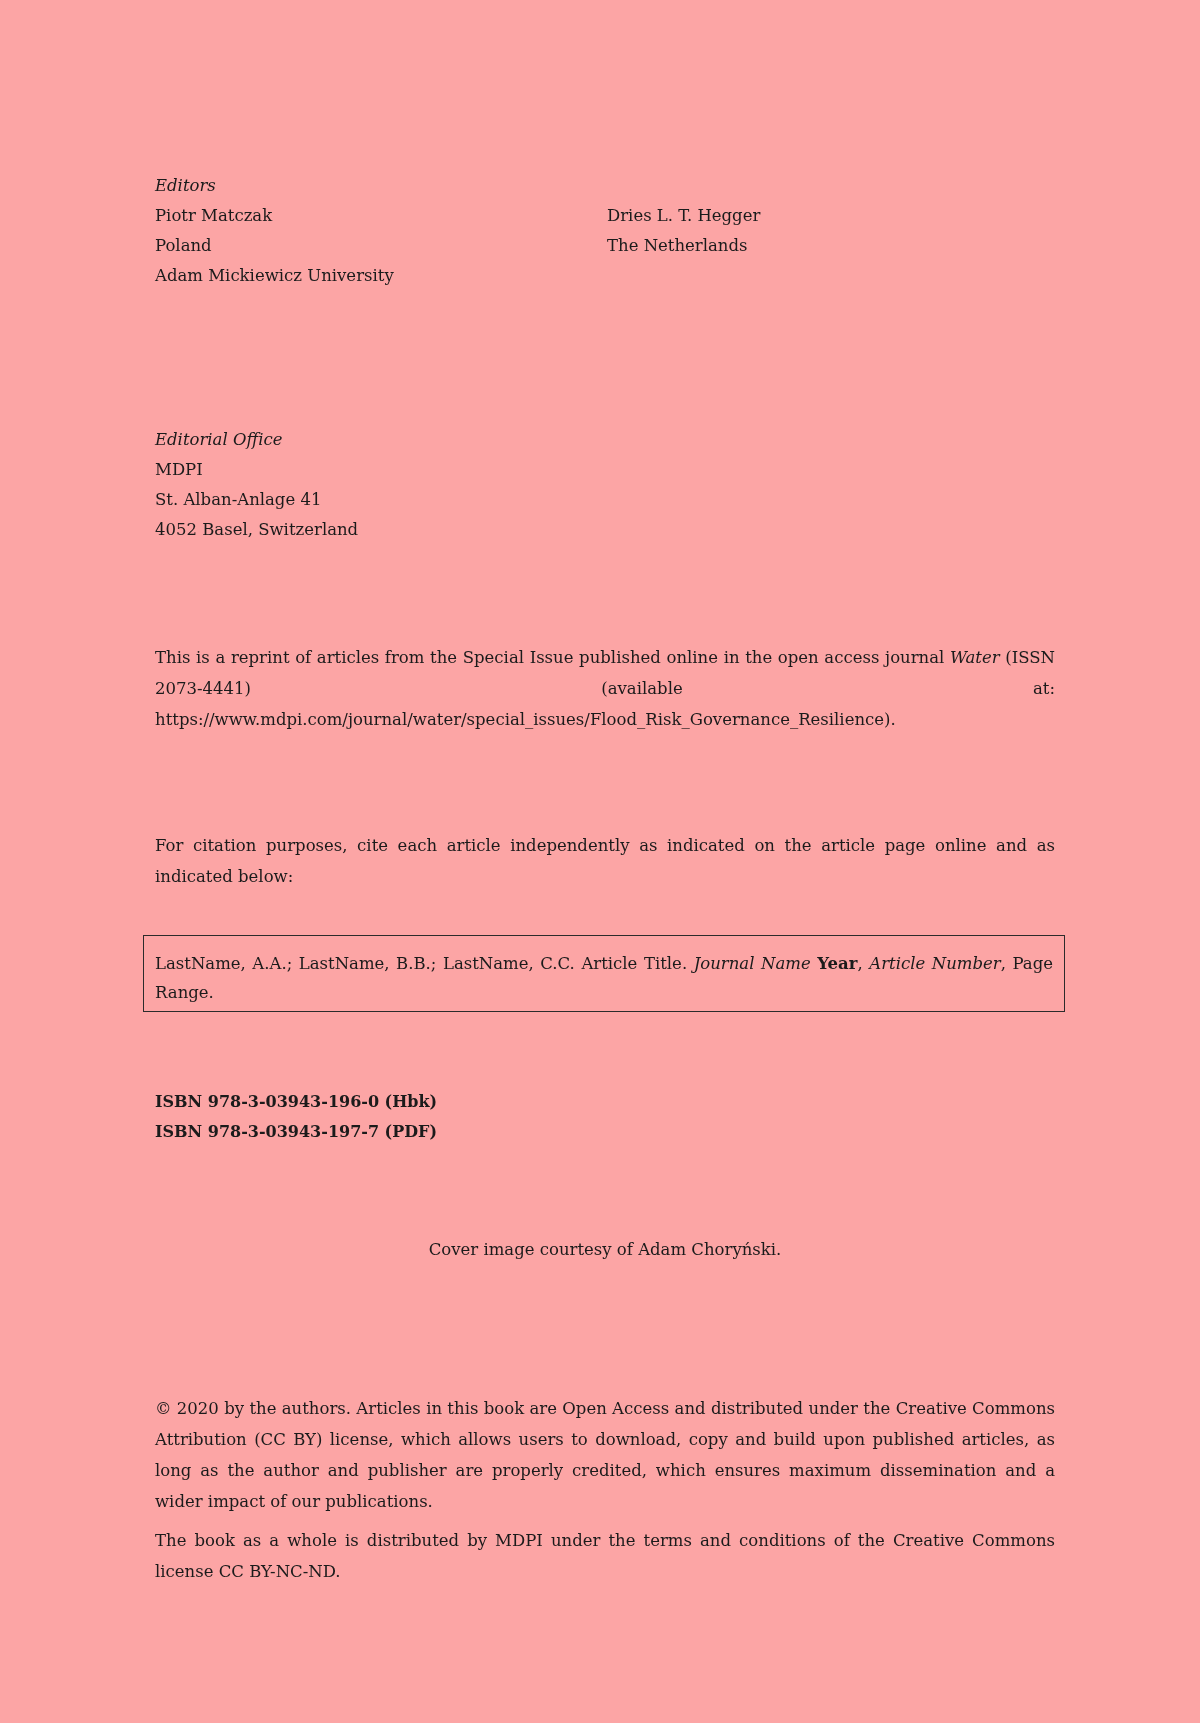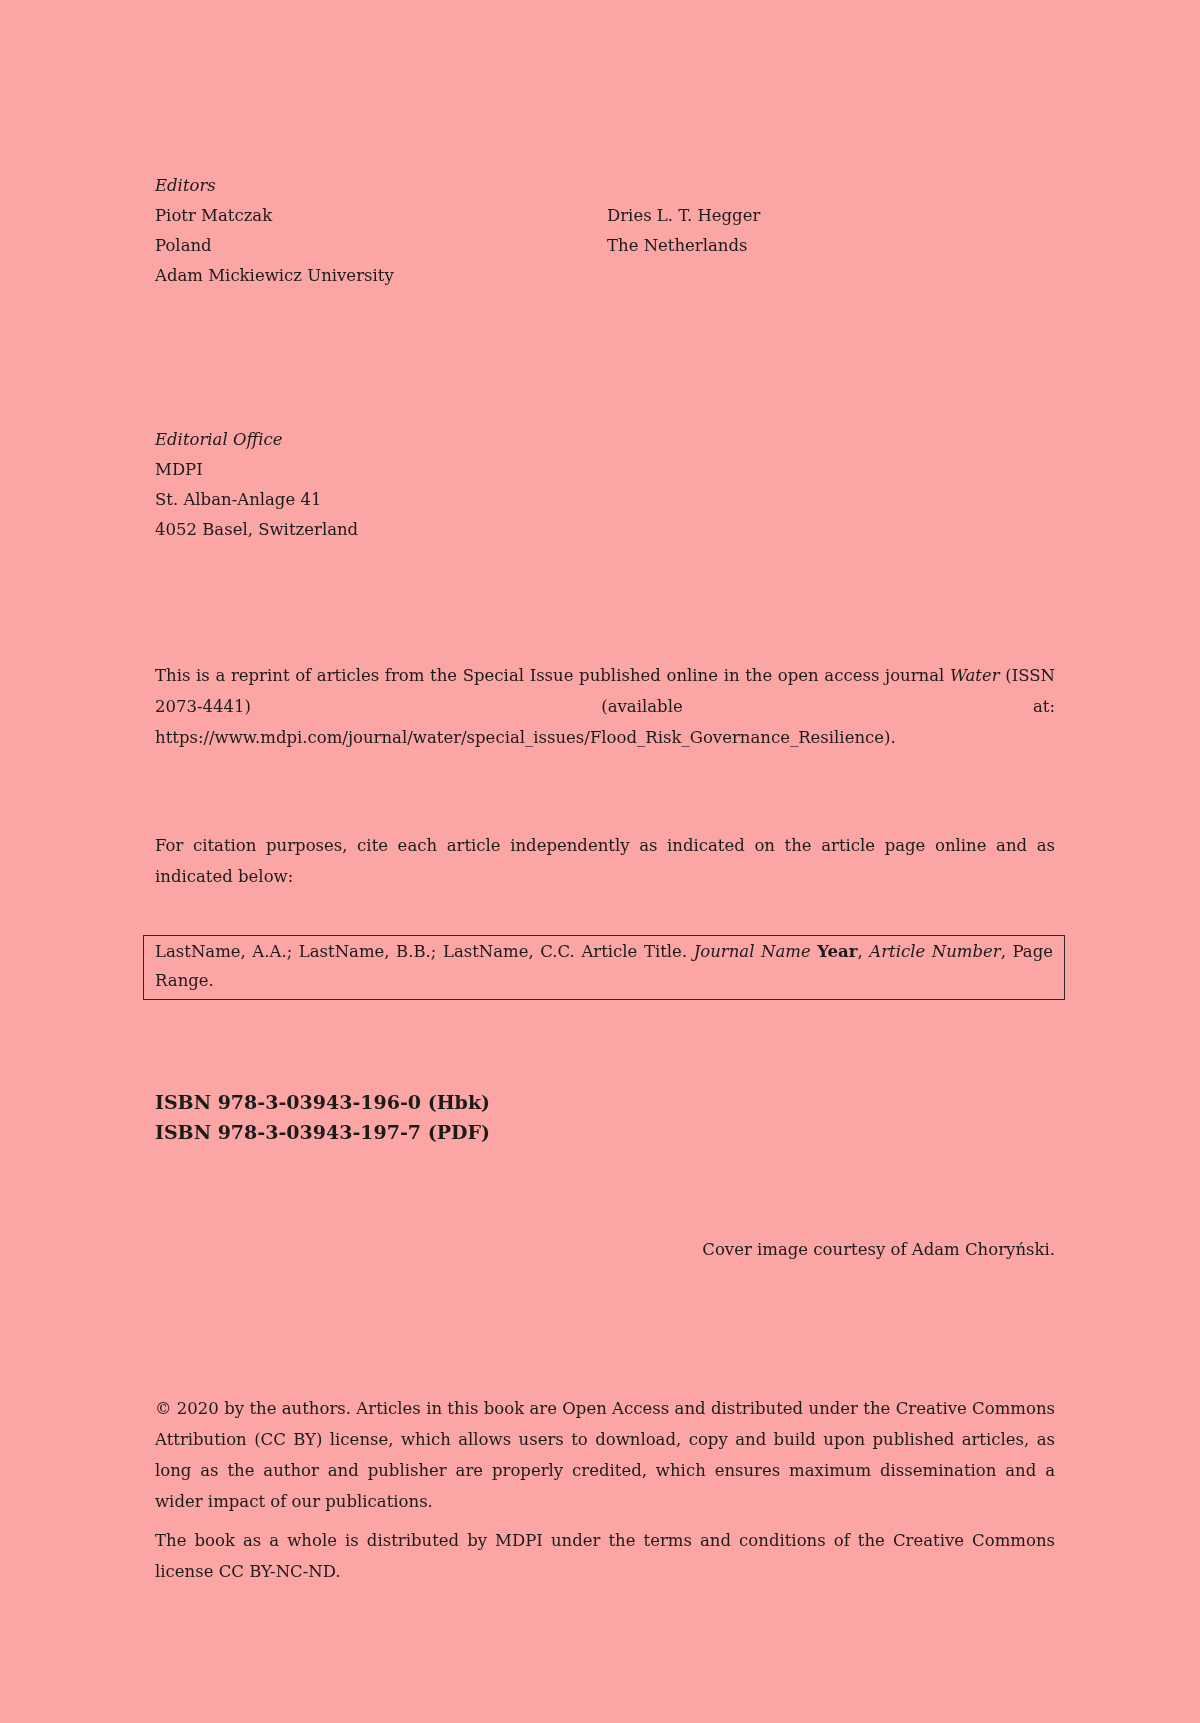--- a/index.html
+++ b/index.html
@@ -35,28 +35,28 @@
     font-size: 16.5px;
     line-height: 31px;
     text-align: justify;
   }
   .cite-box {
     left: 143px;
     top: 935px;
     width: 922px;
     box-sizing: border-box;
     border: 1px solid #2b2b2b;
-    padding: 1px 11px 4px 11px;
+    padding: 13px 11px 4px 11px;
     font-size: 16.5px;
     line-height: 29px;
     text-align: justify;
   }
   .isbn-lines div {
     font-weight: bold;
-    font-size: 19px;
+    font-size: 16px;
     line-height: 30px;
   }
   .license-para + .license-para { margin-top: 8px; }
   em { font-style: italic; }
   strong { font-weight: bold; }
 </style>
 </head>
 <body>
 
 <div class="page">
@@ -78,31 +78,31 @@
 
   <section class="abs content" style="top:424px;">
     <div class="heading-italic">Editorial Office</div>
     <div class="info-lines">
       <div>MDPI</div>
       <div>St. Alban-Anlage 41</div>
       <div>4052 Basel, Switzerland</div>
     </div>
   </section>
 
-  <p class="abs content para" style="top:642px;margin-top:18px;"><span>This is a reprint of articles from the Special Issue published online in the open access journal </span><em>Water</em><span> (ISSN 2073-4441) (available at: </span><span>https://www.mdpi.com/journal/water/special_issues/Flood_Risk_Governance_Resilience</span><span>).</span></p>
+  <p class="abs content para" style="top:642px;"><span>This is a reprint of articles from the Special Issue published online in the open access journal </span><em>Water</em><span> (ISSN 2073-4441) (available at: </span><span>https://www.mdpi.com/journal/water/special_issues/Flood_Risk_Governance_Resilience</span><span>).</span></p>
 
   <p class="abs content para" style="top:830px;">For citation purposes, cite each article independently as indicated on the article page online and as indicated below:</p>
 
   <div class="abs cite-box"><span>LastName, A.A.; LastName, B.B.; LastName, C.C. Article Title. </span><em>Journal Name</em> <strong>Year</strong><span>, </span><em>Article Number</em><span>, Page Range.</span></div>
 
   <section class="abs content isbn-lines" style="top:1087px;">
     <div>ISBN 978-3-03943-196-0 (Hbk)</div>
     <div>ISBN 978-3-03943-197-7 (PDF)</div>
   </section>
 
-  <p class="abs content para" style="top:1234px; text-align:right;">Cover image courtesy of Adam Choryński.</p>
+  <p class="abs content para" style="top:1234px; text-align:center;">Cover image courtesy of Adam Choryński.</p>
 
   <section class="abs content" style="top:1393px;">
     <p class="para license-para">© 2020 by the authors.  Articles in this book are Open Access and distributed under the Creative Commons Attribution (CC BY) license, which allows users to download, copy and build upon published articles, as long as the author and publisher are properly credited, which ensures maximum dissemination and a wider impact of our publications.</p>
     <p class="para license-para">The book as a whole is distributed by MDPI under the terms and conditions of the Creative Commons license CC BY-NC-ND.</p>
   </section>
 
 </div>
 
 </body></html>

